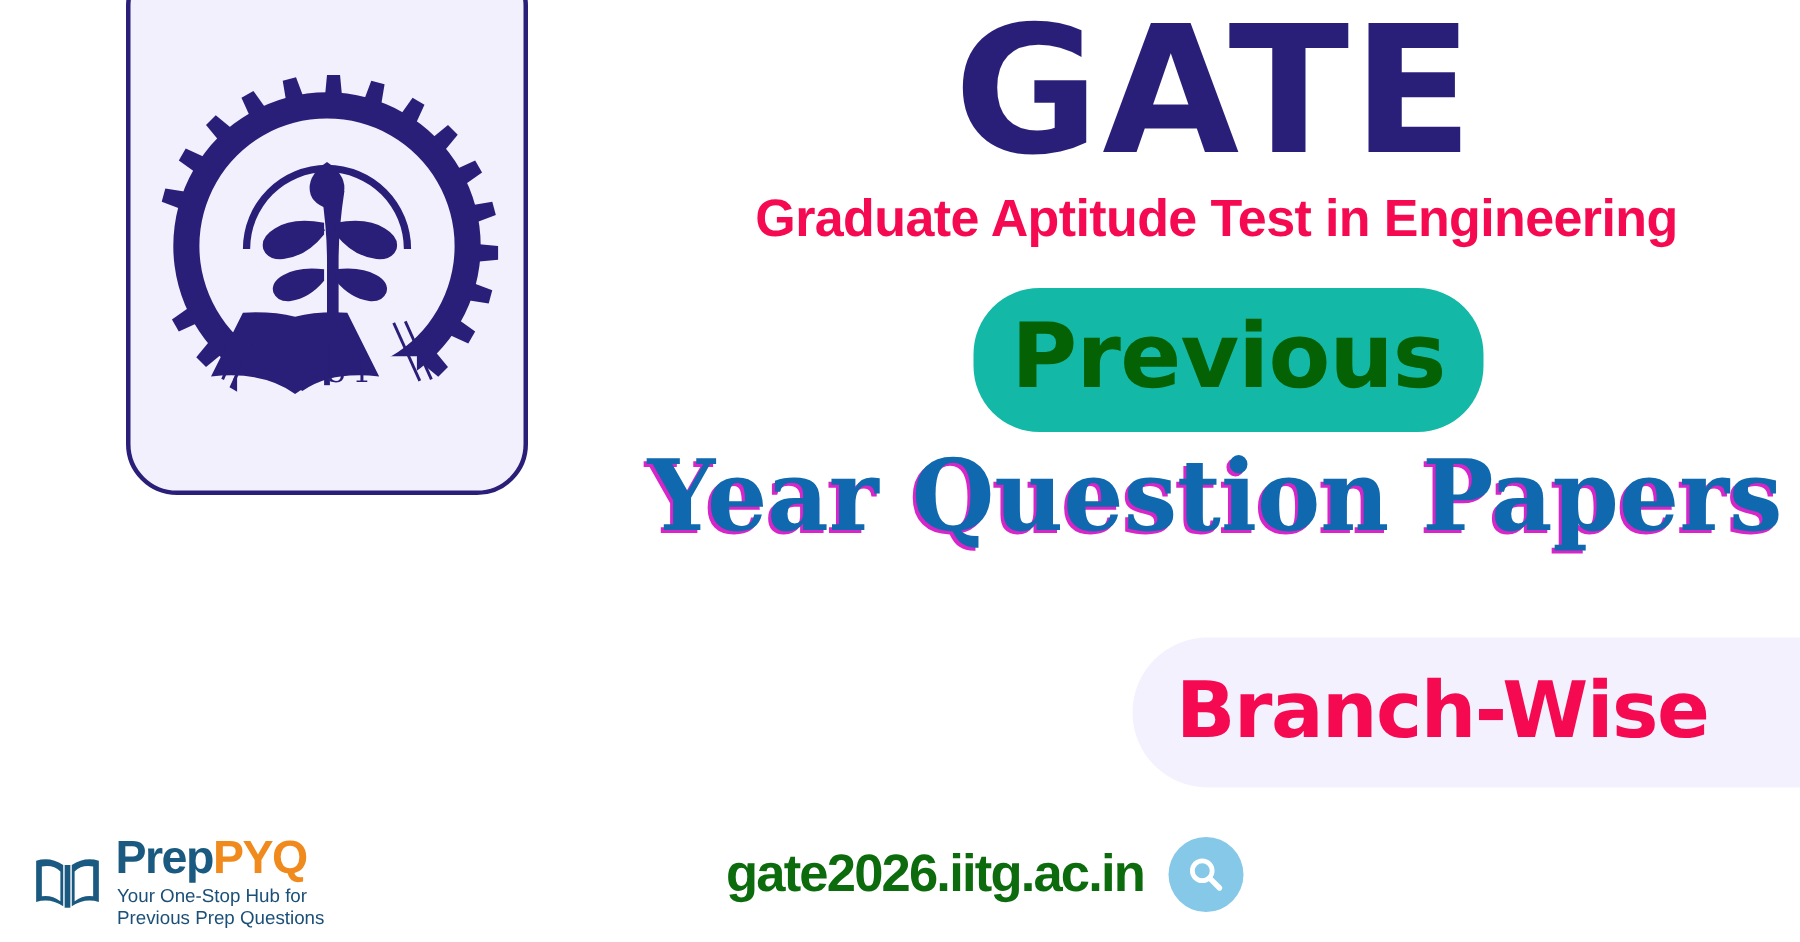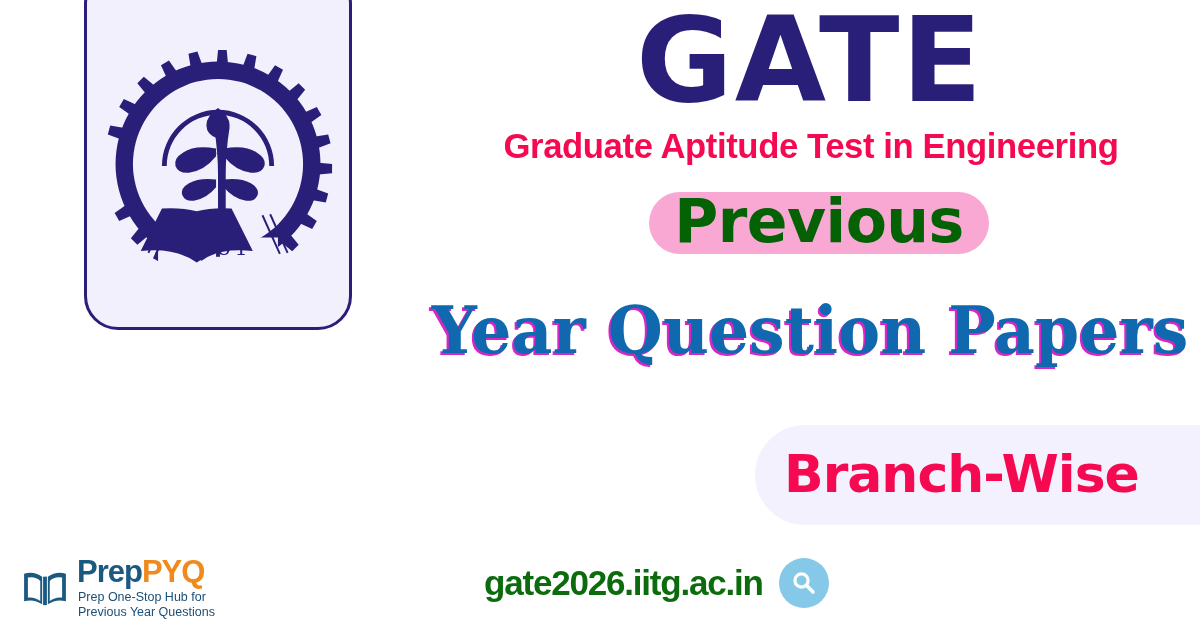--- a/index.html
+++ b/index.html
@@ -77,22 +77,22 @@
     transform: scaleX(0.99);
     transform-origin: center;
   }
 
   
   .previous-pill {
     position: absolute;
     left: 649px;
     top: 192px;
     width: 340px;
-    height: 62px;
-    background: #f9a8d4;
+    height: 96px;
+    background: #14b8a6;
     border-radius: 44px;
     display: flex;
     align-items: center;
     justify-content: center;
   }
   .previous-pill .txt {
     font-family: "DejaVu Sans", sans-serif;
     font-weight: bold;
     font-size: 60px;
     line-height: 60px;
@@ -311,22 +311,22 @@
       <g fill="#ffffff">
         <path d="M6 8 q8 -1.5 13 3.5 l0 21 q-6 -4.5 -13 -3.5 z"></path>
         <path d="M42 8 q-8 -1.5 -13 3.5 l0 21 q6 -4.5 13 -3.5 z"></path>
       </g>
     </svg>
     <div class="brand-text">
       <div class="wordmark">
         <span class="prep">Prep</span><span class="pyq">PYQ</span>
       </div>
       <div class="tagline">
-        <div>Prep One-Stop Hub for</div>
-        <div>Previous Year Questions</div>
+        <div>Your One-Stop Hub for</div>
+        <div>Previous Prep Questions</div>
       </div>
     </div>
   </div>
 
   <div class="url-row">
     <span class="url-text">gate2026.iitg.ac.in</span>
     <span class="search-badge">
       <svg width="30" height="30" viewBox="0 0 30 30">
         <circle cx="12.5" cy="12.5" r="6.6" fill="none" stroke="#ffffff" stroke-width="3.2"></circle>
         <path d="M17.6 17.6 L24 24" stroke="#ffffff" stroke-width="3.6" stroke-linecap="round"></path>

